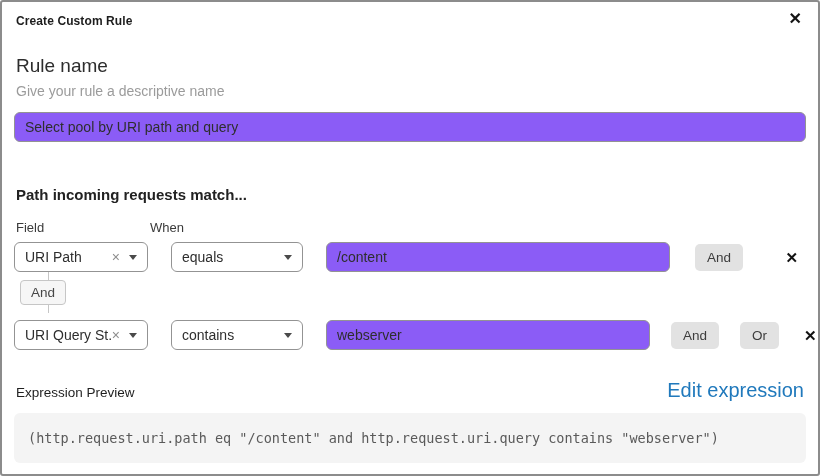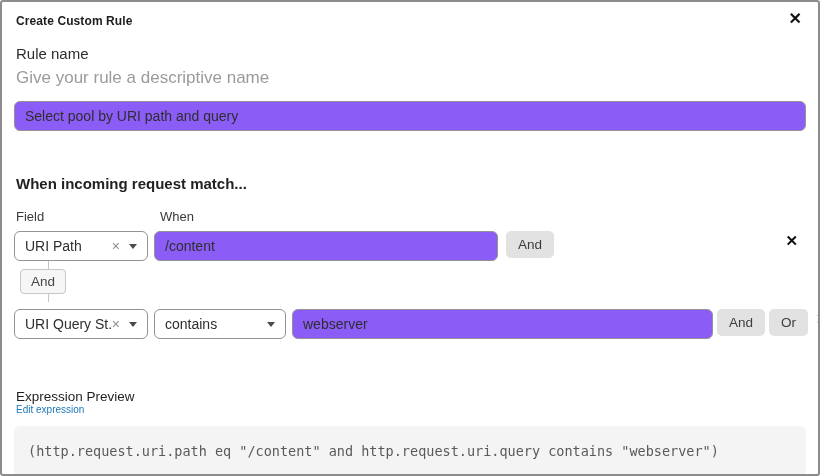--- a/index.html
+++ b/index.html
@@ -32,29 +32,29 @@
     font-size: 16px;
     font-weight: 700;
     color: #141414;
     background: none; border: none;
     cursor: pointer;
     line-height: 1;
     padding: 2px;
   }
   
   .rule-name-label {
-    margin-top: 17px;
-    margin-left: 2px;
-    font-size: 15px;
+    margin-top: 27px;
+    margin-left: 2px;
+    font-size: 19px;
     color: #2d2d2d;
   }
   .rule-name-hint {
     margin-top: 6px;
     margin-left: 2px;
-    font-size: 17px;
+    font-size: 14px;
     color: #9b9b9b;
   }
   .text-input {
     display: block;
     width: 100%;
     height: 30px;
     border: 1px solid #939393;
     border-radius: 6px;
     padding: 0 10px;
     font-size: 14px;
@@ -67,32 +67,31 @@
   
   .match-heading {
     margin-top: 44px;
     margin-left: 2px;
     font-size: 15px;
     font-weight: 700;
     color: #222;
   }
   .col-labels {
     display: flex;
-    gap: 10px;
     margin-top: 17px;
     font-size: 13px;
     color: #3a3a3a;
   }
   .col-labels .c1 { width: 134px; padding-left: 2px; }
   .col-labels .c2 { width: 132px; padding-left: 2px; }
   .col-labels .c3 { flex: 1; padding-left: 2px; }
   .builder-row {
     display: flex;
-    align-items: flex-start;
-    gap: 6px;
+    align-items: center;
+    gap: 23px;
     margin-top: 7px;
     padding-right: 6px;
   }
   .select-box {
     display: flex;
     align-items: center;
     height: 30px;
     border: 1px solid #939393;
     border-radius: 6px;
     padding: 0 10px;
@@ -118,21 +117,21 @@
   }
   .caret {
     width: 0; height: 0;
     border-left: 4px solid transparent;
     border-right: 4px solid transparent;
     border-top: 5px solid #4a4a4a;
     flex: none;
   }
   .value-input { flex: none; }
   .value-1 { width: 344px; }
-  .value-2 { width: 421px; }
+  .value-2 { width: 324px; }
   .logic-btn {
     height: 27px;
     padding: 0 12px;
     background: #e2e2e2;
     border: none;
     border-radius: 5px;
     font-size: 13.5px;
     color: #3d3d3d;
     font-family: inherit;
     cursor: pointer;
@@ -165,27 +164,26 @@
     border: 1px solid #c6c6c6;
     border-radius: 4px;
     font-size: 13.5px;
     color: #474747;
   }
   
   .preview-row {
     display: flex;
     justify-content: space-between;
     align-items: baseline;
-    margin-top: 50px;
+    margin-top: 29px;
     padding: 0 2px;
-    flex-direction: column;
   }
   .preview-label { font-size: 13.5px; color: #1f1f1f; }
   .edit-link {
-    font-size: 10px;
+    font-size: 20px;
     color: #2079bc;
     text-decoration: none;
     cursor: pointer;
   }
   .code-block {
     margin-top: 11px;
     height: 50px;
     background: #f4f4f4;
     border-radius: 6px;
     display: flex;
@@ -202,33 +200,37 @@
 
 <div class="dialog">
 
   <h1 class="dialog-title">Create Custom Rule</h1>
   <button class="close-btn">✕</button>
 
   <div class="rule-name-label">Rule name</div>
   <div class="rule-name-hint">Give your rule a descriptive name</div>
   <input class="text-input rule-name-input" type="text" value="Select pool by URI path and query" style="">
 
-  <div class="match-heading">When incoming request match...</div>
+  <div class="match-heading">Path incoming requests match...</div>
 
   <div class="col-labels">
     <div class="c1">Field</div>
     <div class="c3">When</div>
   </div>
 
   <div class="builder-row row-1">
     <div class="select-box field-select">
       <span class="sel-text">URI Path</span>
       <span class="clear-x">×</span>
       <span class="caret"></span>
     </div>
+    <div class="select-box operator-select">
+      <span class="sel-text">equals</span>
+      <span class="caret"></span>
+    </div>
     <input class="text-input value-input value-1" type="text" value="/content" style="">
     <button class="logic-btn">And</button>
     <button class="delete-x">✕</button>
   </div>
 
   <div class="connector">
     <div class="vline"></div>
     <div class="and-badge">And</div>
     <div class="vline"></div>
   </div>

